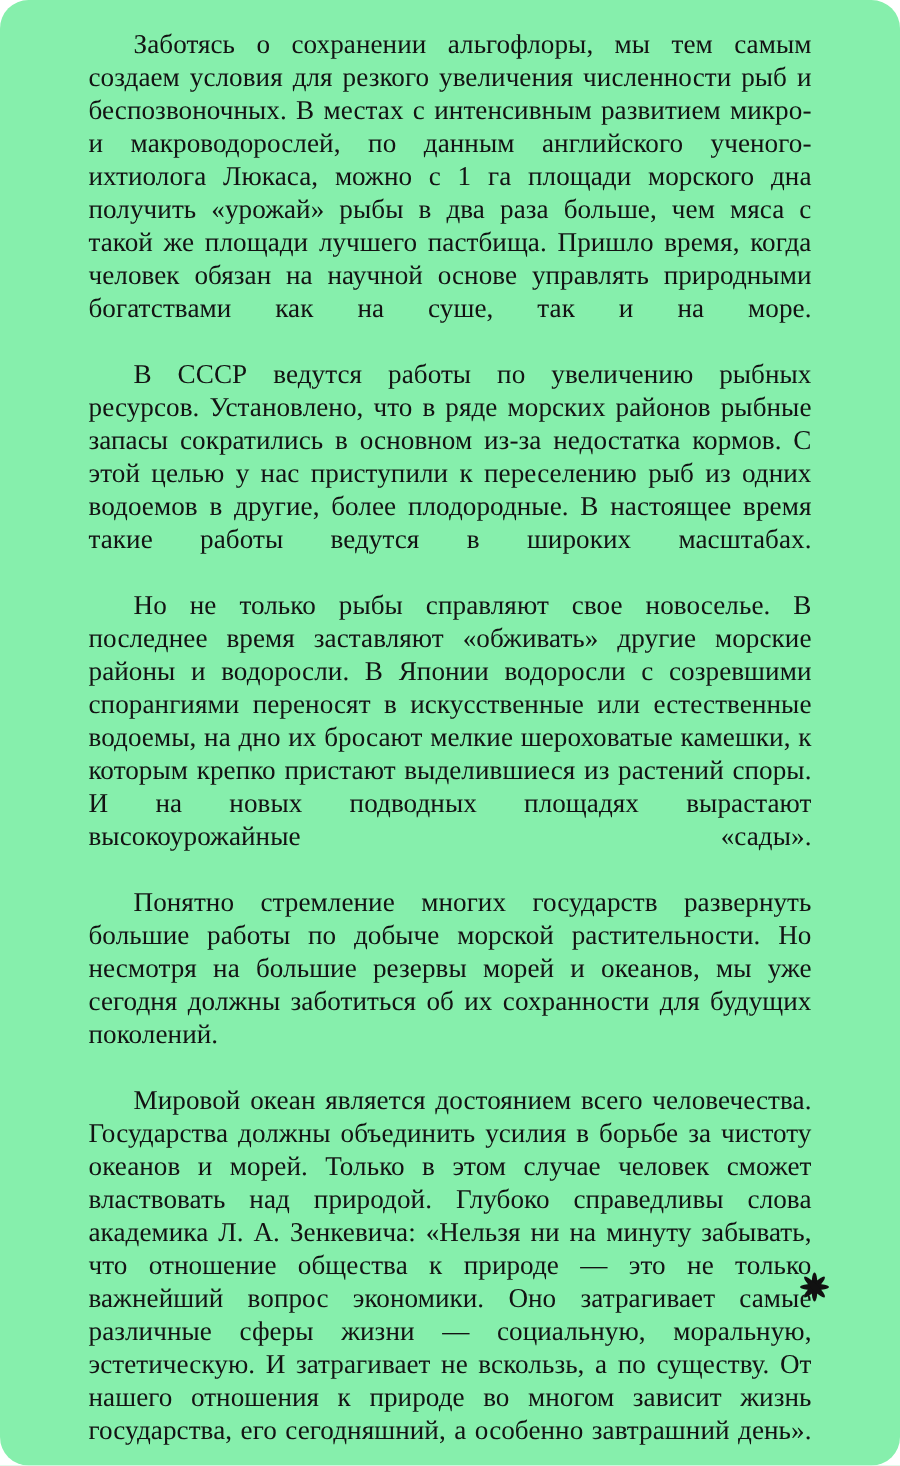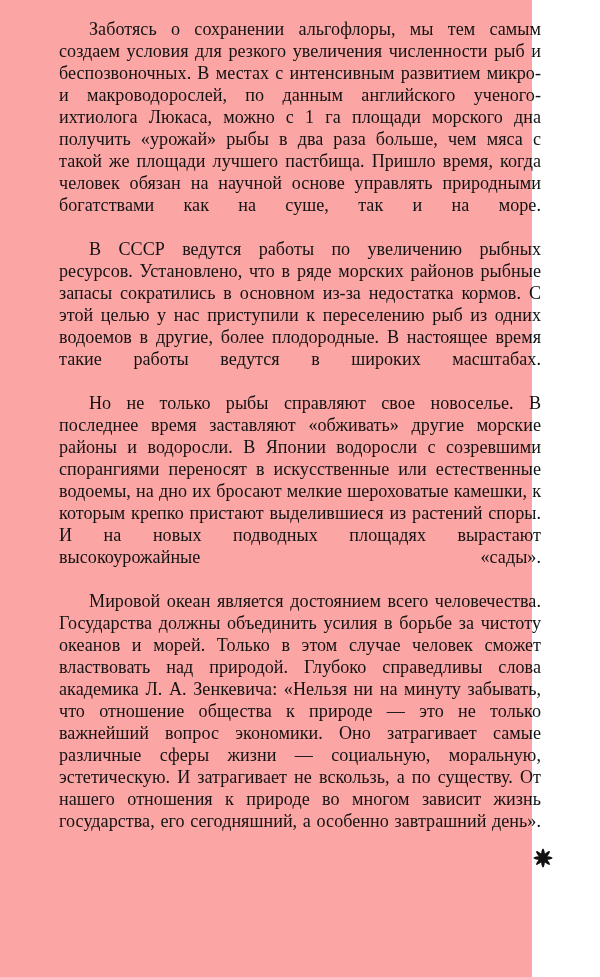--- a/index.html
+++ b/index.html
@@ -10,24 +10,25 @@
   body {
     width: 600px;
     height: 977px;
     overflow: hidden;
     font-family: "Liberation Serif", "DejaVu Serif", serif;
     color: #141414;
   }
 
   .page {
     position: relative;
-    width: 532px;
+    width: 600px;
     height: 977px;
-    background: #fca5a5;
+    background: #86efac;
     box-sizing: border-box;
+    border-radius: 19px;
   }
 
   .text-block {
     position: absolute;
     left: 59px;
     top: 18px;
     width: 482px;
   }
 
   p.para {
@@ -63,20 +64,21 @@
 </style>
 </head>
 <body>
 
 <div class="page">
 
   <div class="text-block">
     <p class="para">Заботясь о сохранении альгофлоры, мы тем самым создаем условия для резкого увеличения численности рыб и беспозвоночных. В местах с интенсивным развитием микро- и макроводорослей, по данным английского ученого-ихтиолога Люкаса, можно с 1 га площади морского дна получить «урожай» рыбы в два раза больше, чем мяса с такой же площади лучшего пастбища. Пришло время, когда человек обязан на научной основе управлять природными богатствами как на суше, так и на море.</p>
     <p class="para">В СССР ведутся работы по увеличению рыбных ресурсов. Установлено, что в ряде морских районов рыбные запасы сократились в основном из-за недостатка кормов. С этой целью у нас приступили к переселению рыб из одних водоемов в другие, более плодородные. В настоящее время такие работы ведутся в широких масштабах.</p>
     <p class="para">Но не только рыбы справляют свое новоселье. В последнее время заставляют «обживать» другие морские районы и водоросли. В Японии водоросли с созревшими спорангиями переносят в искусственные или естественные водоемы, на дно их бросают мелкие шероховатые камешки, к которым крепко пристают выделившиеся из растений споры. И на новых подводных площадях вырастают высокоурожайные «сады».</p>
+    <p class="para">Понятно стремление многих государств развернуть большие работы по добыче морской растительности. Но несмотря на большие резервы морей и океанов, мы уже сегодня должны заботиться об их сохранности для будущих поколений.</p>
     <p class="para">Мировой океан является достоянием всего человечества. Государства должны объединить усилия в борьбе за чистоту океанов и морей. Только в этом случае человек сможет властвовать над природой. Глубоко справедливы слова академика Л. А. Зенкевича: «Нельзя ни на минуту забывать, что отношение общества к природе — это не только важнейший вопрос экономики. Оно затрагивает самые различные сферы жизни — социальную, моральную, эстетическую. И затрагивает не вскользь, а по существу. От нашего отношения к природе во многом зависит жизнь государства, его сегодняшний, а особенно завтрашний день».</p>
   </div>
 
   <div class="ornament">
     <svg width="24" height="26" viewBox="0 0 24 26" xmlns="http://www.w3.org/2000/svg">
       <g fill="#111111">
         <ellipse cx="12" cy="13" rx="3.6" ry="3.9"></ellipse>
         <ellipse cx="12" cy="13" rx="2.1" ry="9.6"></ellipse>
         <ellipse cx="12" cy="13" rx="2.1" ry="9.6" transform="rotate(45 12 13)"></ellipse>
         <ellipse cx="12" cy="13" rx="2.1" ry="9.6" transform="rotate(90 12 13)"></ellipse>

